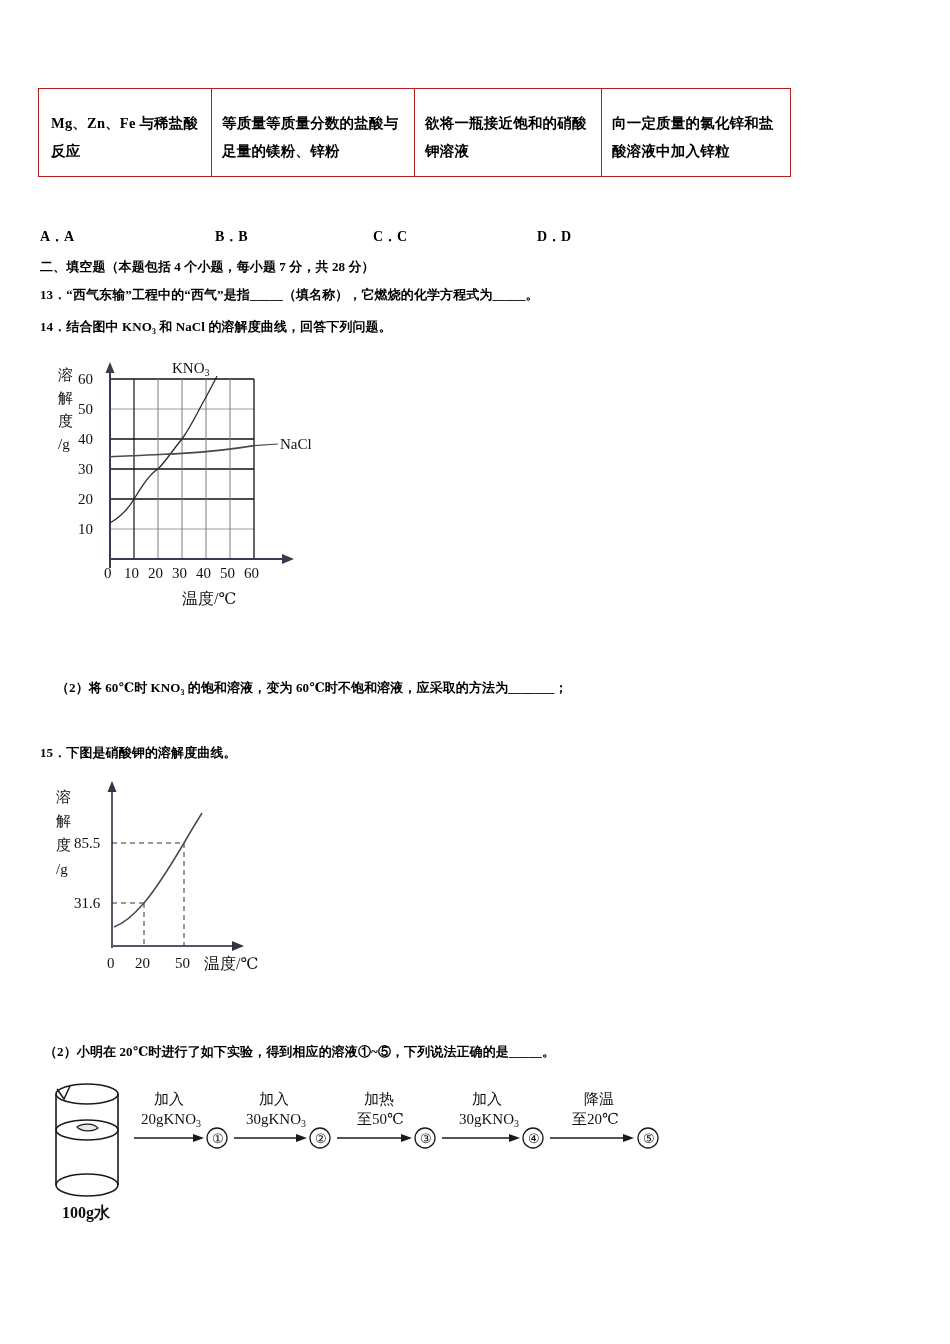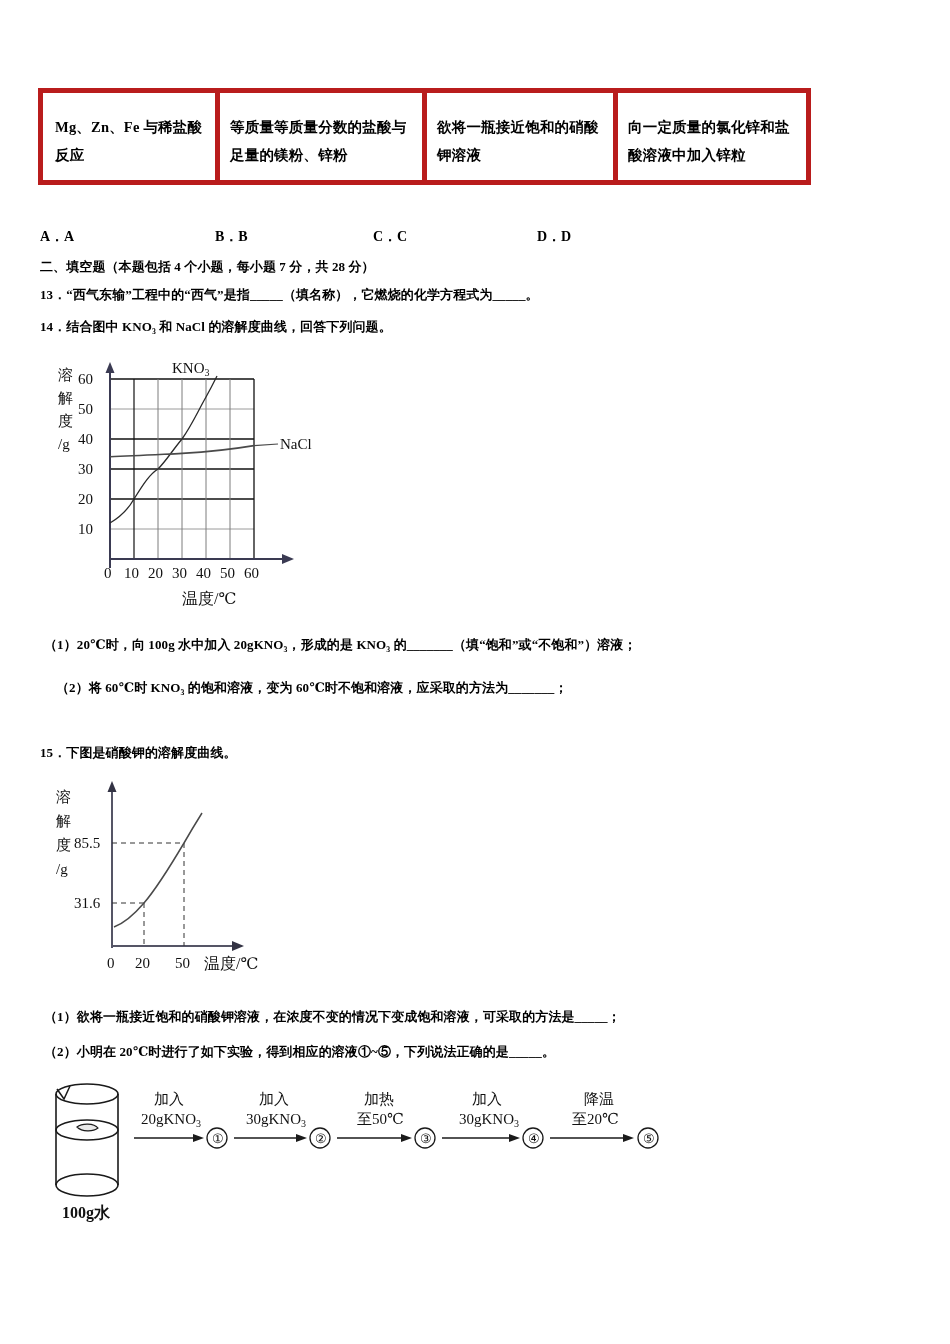--- a/index.html
+++ b/index.html
@@ -25,21 +25,21 @@
   
   .opt-table {
     position: absolute;
     left: 38px;
     top: 88px;
     width: 674px;
     border-collapse: collapse;
     table-layout: fixed;
   }
   .opt-table td {
-    border: 5px solid #b91c1c;
+    border: 1px solid #b91c1c;
     padding: 20px 8px 10px 10px;
     font-size: 14.5px;
     font-weight: bold;
     line-height: 1.95;
     vertical-align: top;
     letter-spacing: 0.2px;
   }
   .opt-table td.c1 {
     width: 152px;
     vertical-align: middle;
@@ -188,21 +188,20 @@
       <text x="106" y="222" font-size="15">20</text>
       <text x="130" y="222" font-size="15">30</text>
       <text x="154" y="222" font-size="15">40</text>
       <text x="178" y="222" font-size="15">50</text>
       <text x="202" y="222" font-size="15">60</text>
 
       <text x="140" y="248" font-size="16">温度/℃</text>
     </svg>
   </div>
 
-  <div class="txt q14a">（1）20℃时，向 100g 水中加入 20gKNO₃，形成的是 KNO₃ 的_______（填“饱和”或“不饱和”）溶液；</div>
   <div class="txt q14b">（2）将 60℃时 KNO₃ 的饱和溶液，变为 60℃时不饱和溶液，应采取的方法为_______；</div>
 
   <div class="txt q15">15．下图是硝酸钾的溶解度曲线。</div>
 
   <div class="chart2">
     <svg width="260" height="205" viewBox="0 0 260 205">
 
       <text x="4" y="24" font-size="15">溶</text>
       <text x="4" y="48" font-size="15">解</text>
       <text x="4" y="72" font-size="15">度</text>
@@ -223,21 +222,20 @@
 
       <path d="M62,149 C70,146 80,139 92,125 C104,111 116,92 132,65 C140,51 145,43 150,35" fill="none" stroke="#4a4a4a" stroke-width="1.5"></path>
 
       <text x="55" y="190" font-size="15">0</text>
       <text x="83" y="190" font-size="15">20</text>
       <text x="123" y="190" font-size="15">50</text>
       <text x="152" y="191" font-size="16">温度/℃</text>
     </svg>
   </div>
 
-  <div class="txt q15a">（1）欲将一瓶接近饱和的硝酸钾溶液，在浓度不变的情况下变成饱和溶液，可采取的方法是_____；</div>
   <div class="txt q15b">（2）小明在 20℃时进行了如下实验，得到相应的溶液①~⑤，下列说法正确的是_____。</div>
 
   <div class="flow">
     <svg width="680" height="140" viewBox="0 0 680 140">
 
       <g>
 
         <path d="M12,12 L12,103" stroke="#1a1a1a" stroke-width="1.6" fill="none"></path>
         <path d="M74,12 L74,103" stroke="#1a1a1a" stroke-width="1.6" fill="none"></path>
         <ellipse cx="43" cy="103" rx="31" ry="11" fill="none" stroke="#1a1a1a" stroke-width="1.6"></ellipse>

